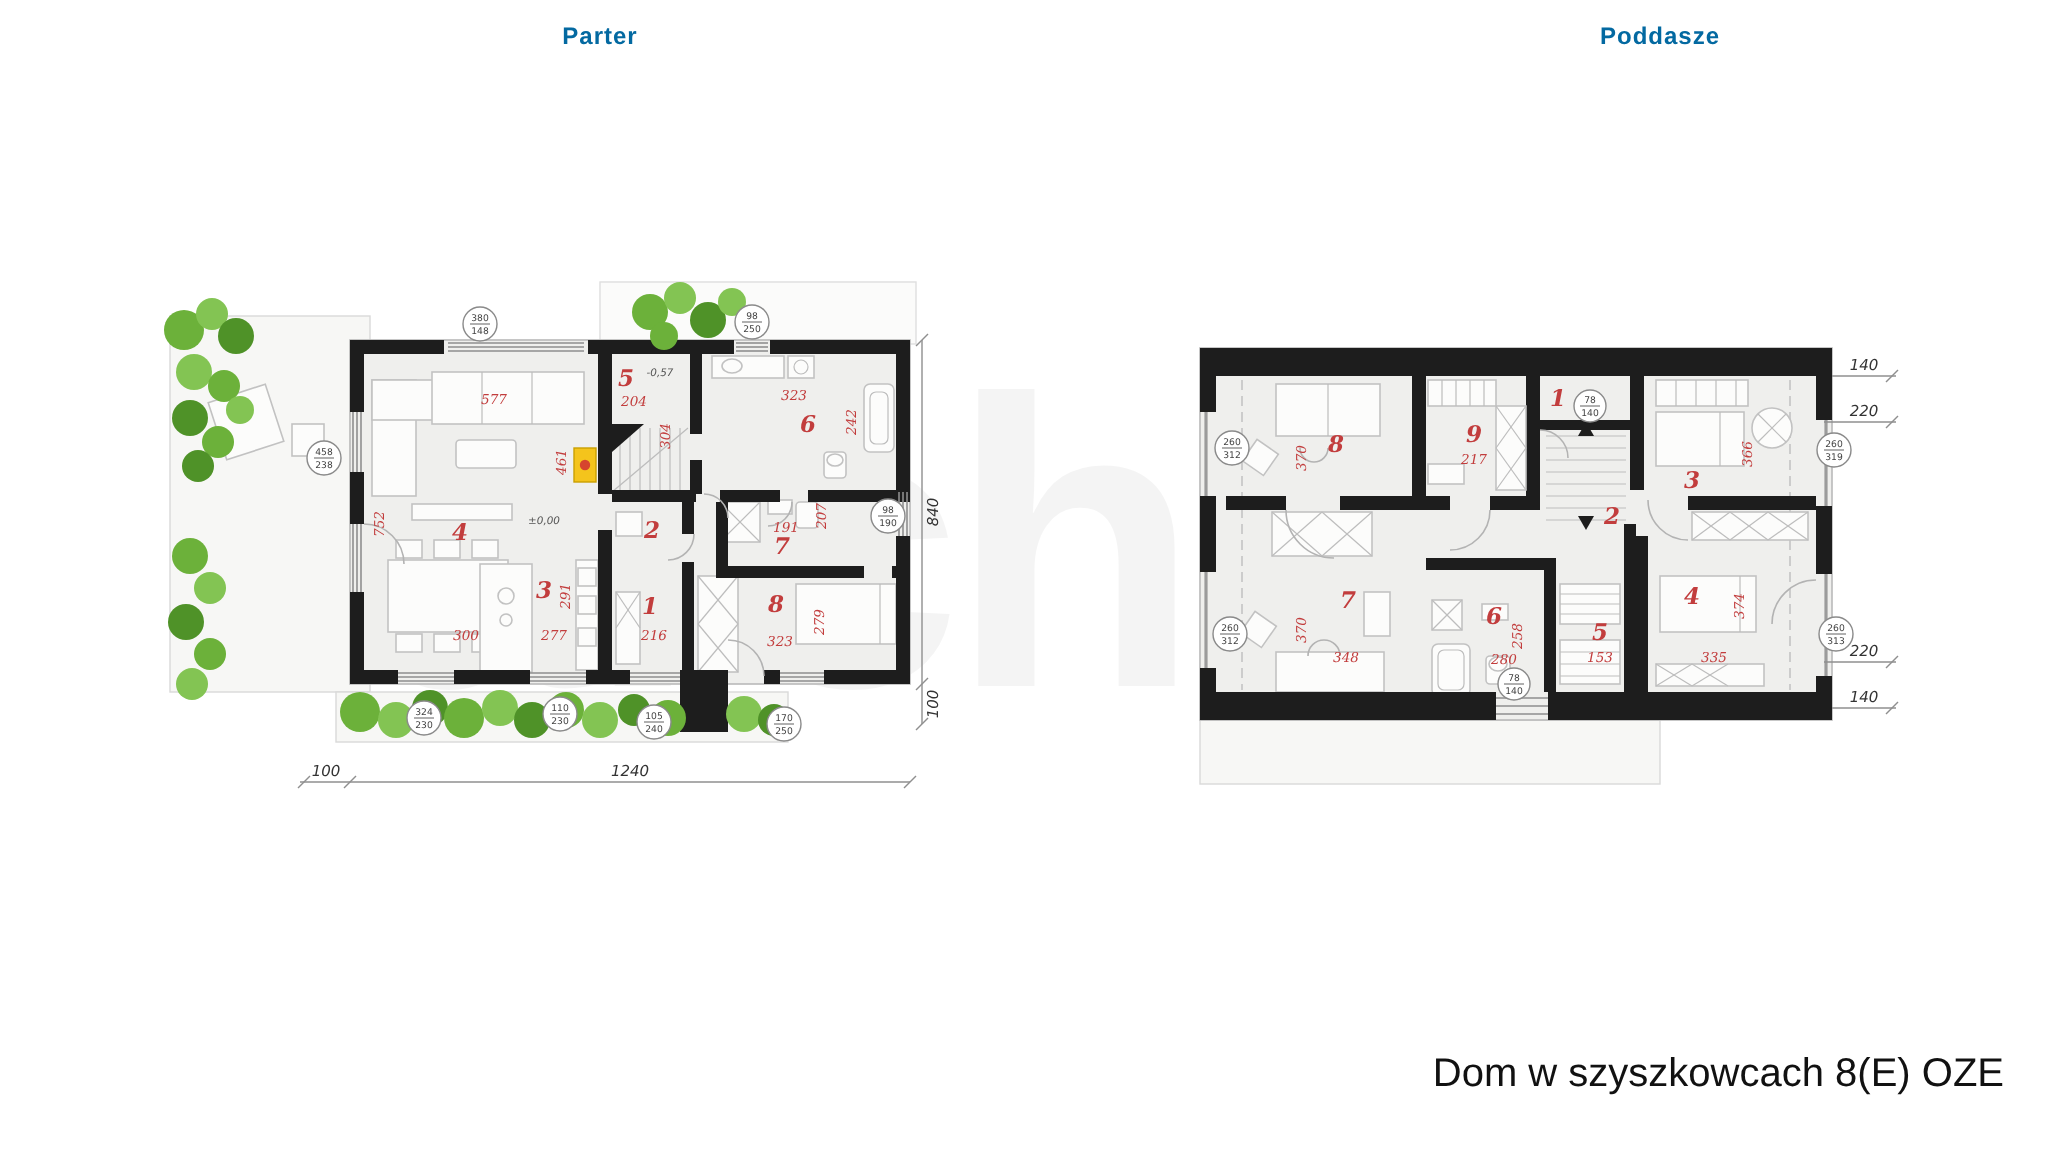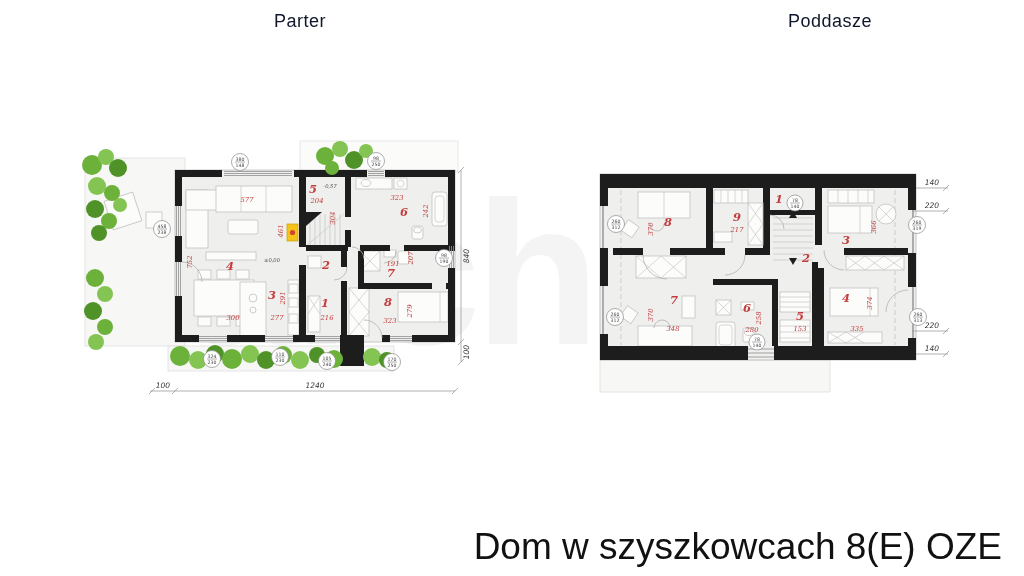--- a/index.html
+++ b/index.html
@@ -1,22 +1,22 @@
 <!DOCTYPE html>
 <html><head>
 <meta charset="utf-8">
 <style>
   html,body{margin:0;padding:0}
   body{width:1024px;height:576px;position:relative;background:#ffffff;overflow:hidden;
        font-family:"Liberation Sans",sans-serif}
-  .hdr{position:absolute;top:11px;transform:translateX(-50%);font-size:18px;color:#0f172a;
-       letter-spacing:.5px;font-weight:400}
+  .hdr{position:absolute;top:11px;transform:translateX(-50%);font-size:12px;color:#0369a1;
+       letter-spacing:.5px;font-weight:700}
   #hdr-parter{left:300px}
   #hdr-poddasze{left:830px}
-  .footer-title{position:absolute;right:22px;top:526px;font-size:37px;color:#111;font-weight:400}
+  .footer-title{position:absolute;right:22px;top:526px;font-size:20px;color:#111;font-weight:400}
   .watermark{position:absolute;left:185px;top:170px;font-size:205px;font-weight:600;
        color:#000;opacity:.04;letter-spacing:-6px;line-height:1;pointer-events:none}
   svg{position:absolute}
   #svg-parter{left:80px;top:130px}
   #svg-poddasze{left:575px;top:138px}
   .wall{fill:#1d1d1d}
   .floor{fill:#efefed;stroke:#b9b9b9;stroke-width:.8}
   .soft{fill:#f7f7f5;stroke:#d9d9d9;stroke-width:.7}
   .roofline{fill:#fbfbfa;stroke:#dedede;stroke-width:.7}
   .furn{fill:#fcfcfb;stroke:#c2c2c2;stroke-width:.8}

